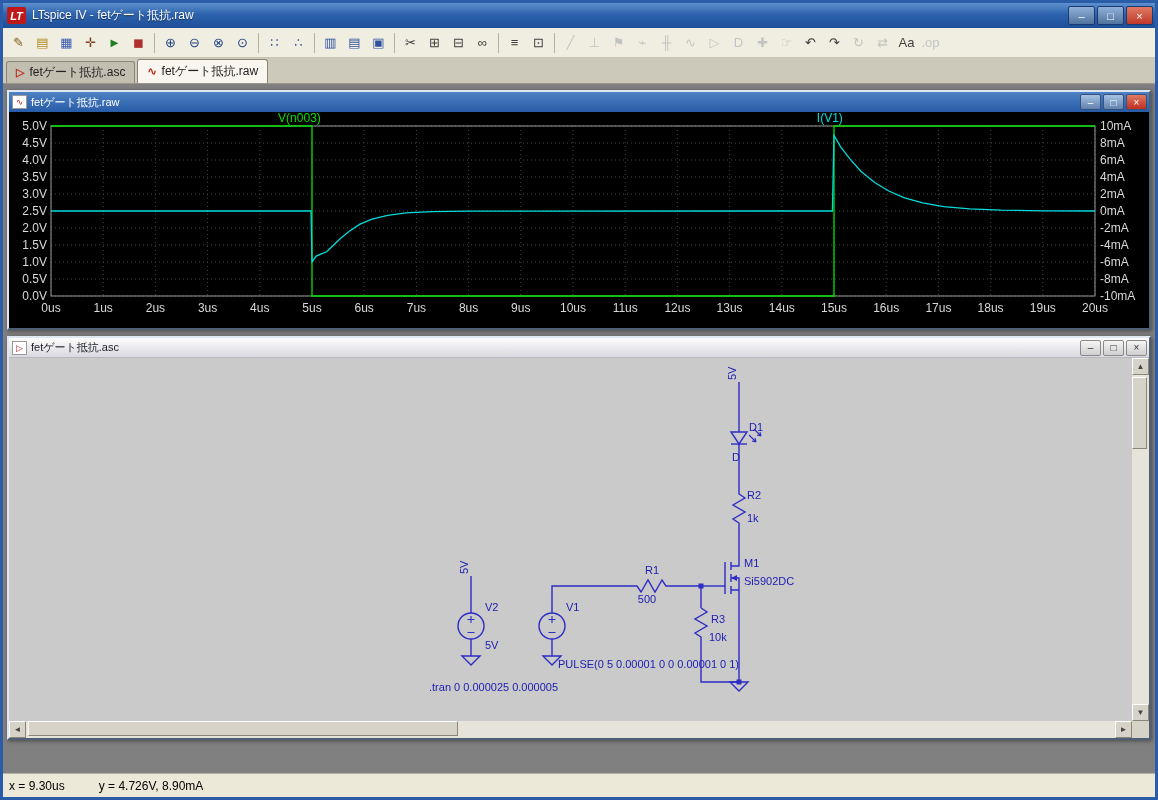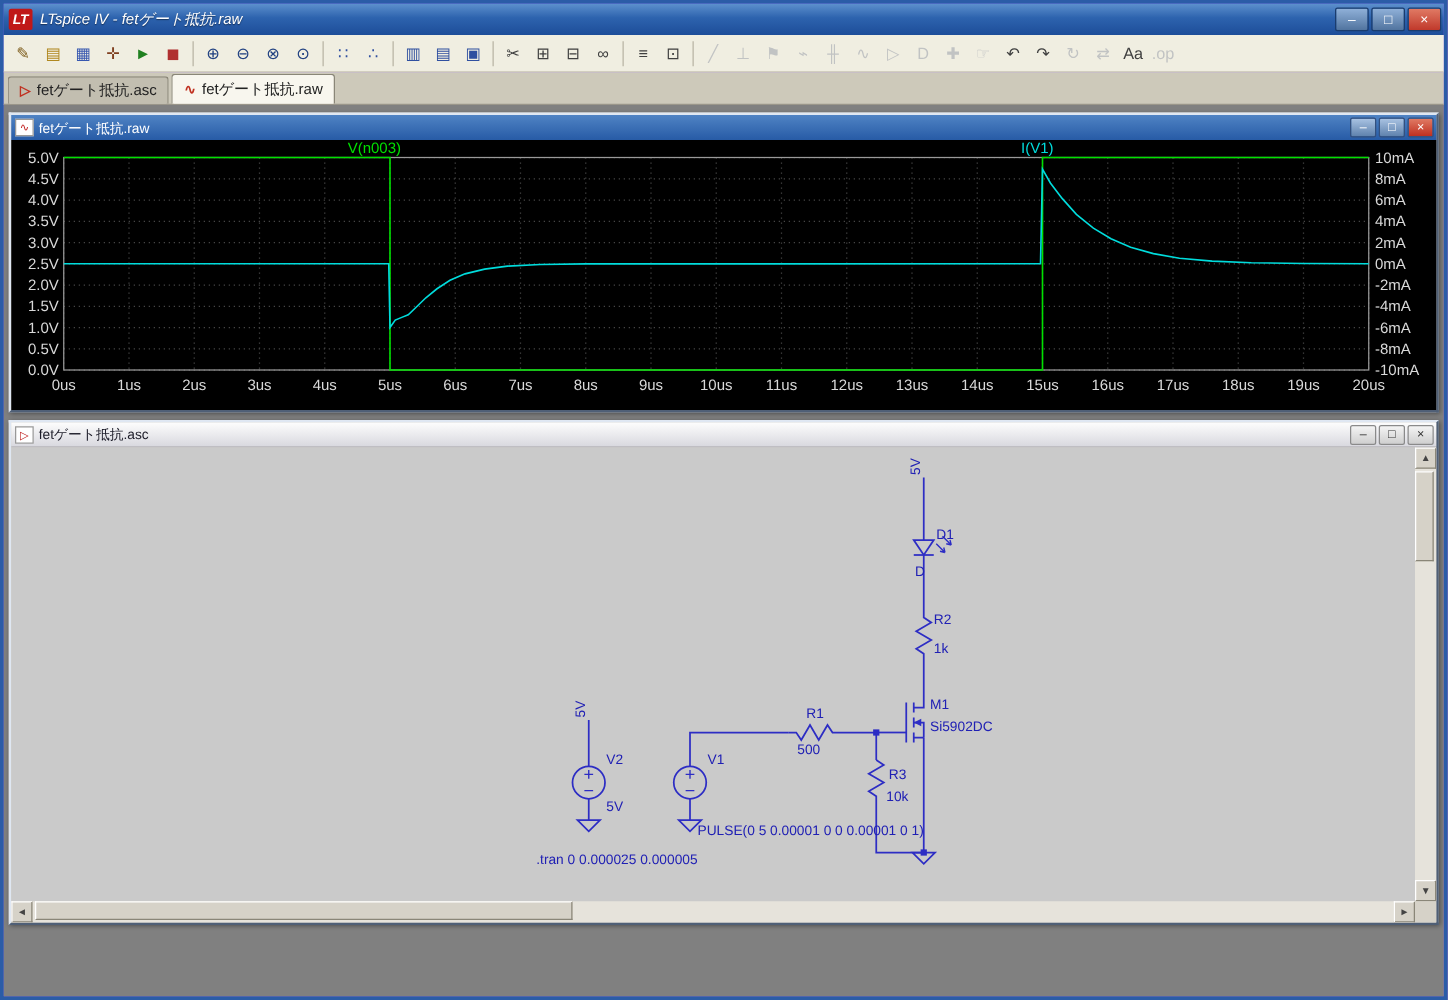--- a/index.html
+++ b/index.html
@@ -7,21 +7,21 @@
        font-family:"Liberation Sans",sans-serif;font-size:12px;-webkit-font-smoothing:antialiased;}
   *{box-sizing:border-box;}
 
   .window{position:absolute;inset:0;border:3px solid #2b5ca7;display:flex;flex-direction:column;background:#8b5cf6;}
 
   
   .titlebar{height:25px;flex:0 0 25px;background:linear-gradient(#5d90cd,#2d63ae 45%,#1d4d99);
             display:flex;align-items:center;color:#fff;}
   .lt-logo{width:19px;height:17px;background:#c01818;color:#fff;font-style:italic;font-weight:bold;
            font-size:11px;display:flex;align-items:center;justify-content:center;margin:0 6px 0 4px;border-radius:2px;}
-  .title-text{font-size:12px;text-shadow:0 1px 1px rgba(0,0,0,.5);font-style:italic;}
+  .title-text{font-size:12px;text-shadow:0 1px 1px rgba(0,0,0,.5);}
   .winbtns{margin-left:auto;display:flex;gap:2px;margin-right:2px;}
   .wbtn{width:27px;height:19px;display:flex;align-items:center;justify-content:center;font-size:11px;
         border:1px solid #1a3c6e;border-radius:2px;background:linear-gradient(#8fb0d8,#51749f);color:#fff;}
   .wbtn.close{background:linear-gradient(#e8english 0,#e07a64,#c0392b);background:linear-gradient(#e07a64,#c0392b);}
 
   
   .menubar{height:24px;flex:0 0 24px;background:#f0eee1;display:flex;align-items:center;padding-left:3px;
            border-bottom:1px solid #d6d2c2;color:#000;}
   .menu-item{padding:4px 9px;}
   .menu-item u{text-decoration:underline;}
@@ -358,14 +358,18 @@
             <div class="sb-thumb-h"></div>
           </div>
           <div class="sb-btn">►</div>
         </div>
         <div class="sb-corner"></div>
       </div>
     </div>
 
   </div>
 
+  <div class="statusbar">
+    <span>x = 9.30us</span>
+    <span>y = 4.726V, 8.90mA</span>
+  </div>
 
 </div>
 
 </body></html>

